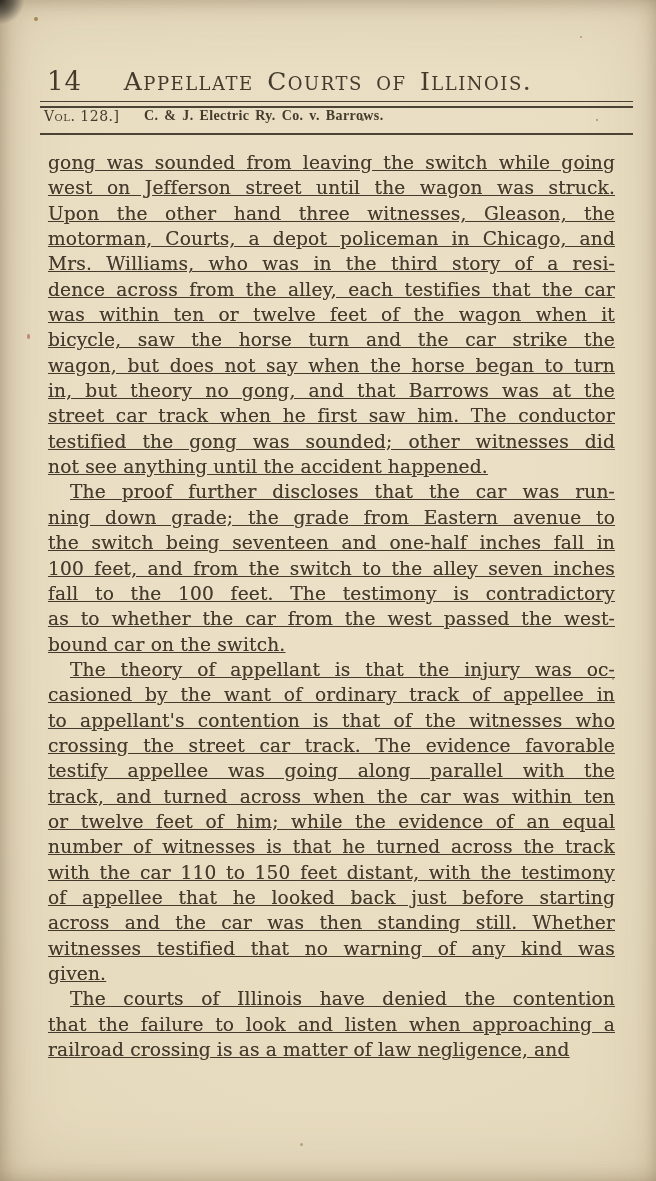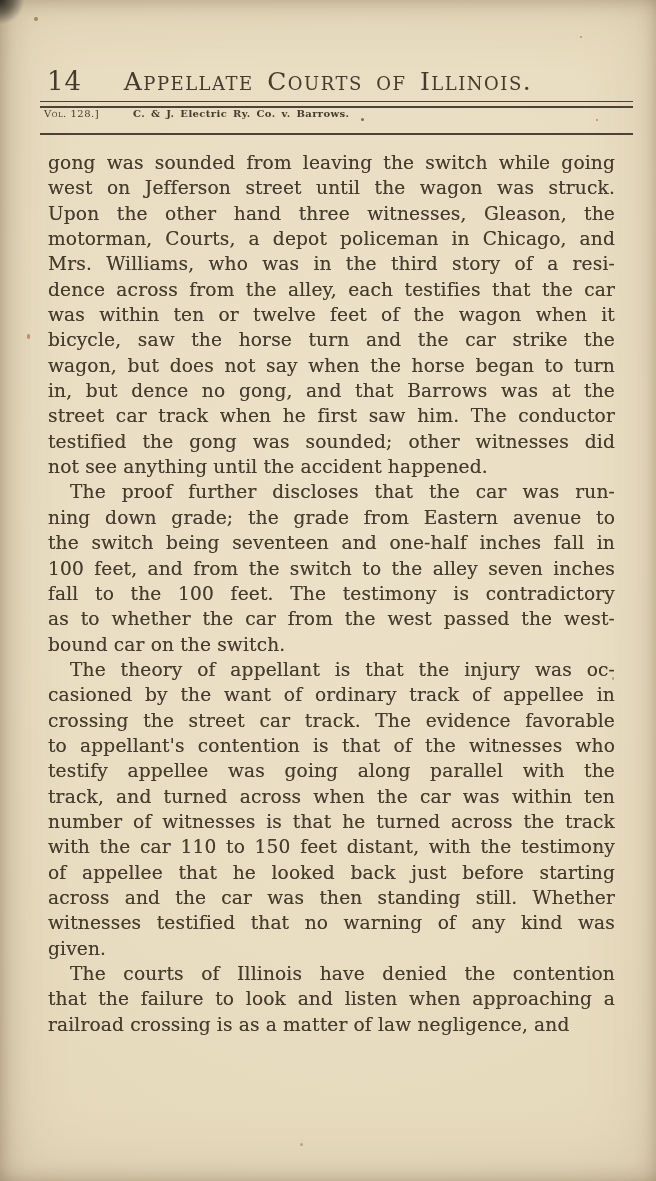--- a/index.html
+++ b/index.html
@@ -81,36 +81,37 @@
     height: 4px;
     border-top: 1.5px solid var(--rule, #4a4336);
     border-bottom: 2.5px solid var(--rule, #4a4336);
   }
   .running-head {
     position: absolute;
     left: 44px;
     right: 23px;
     top: 108px;
     height: 22px;
-    font-size: 10px;
+    font-size: 14px;
   }
   .volume-label {
     position: absolute;
     left: 0;
     top: 0;
     font-variant: small-caps;
     letter-spacing: 0.5px;
   }
   .case-name {
     position: absolute;
-    left: 89px;
+    left: 100px;
     top: 0;
     font-weight: 600;
     letter-spacing: 0.4px;
     word-spacing: 2px;
+    font-family: Liberation Serif, serif;
   }
   .single-rule {
     position: absolute;
     left: 40px;
     right: 23px;
     top: 133px;
     border-top: 2.2px solid var(--rule, #4a4336);
   }
   .body-text {
     position: absolute;
@@ -118,20 +119,21 @@
     top: 150px;
     width: 567px;
     font-size: 18.6px;
     line-height: 25.35px;
     letter-spacing: 0.15px;
     text-shadow: 0 0 0.5px rgba(62, 52, 36, 0.55);
   }
   .body-text .line {
     text-align: justify;
     text-align-last: justify;
+    text-decoration: underline;
     -moz-text-align-last: justify;
   }
   .body-text .line.para-start { text-indent: 22px; }
   .body-text .line.para-end {
     text-align-last: left;
     -moz-text-align-last: left;
   }
 </style>
 </head>
 <body>
@@ -163,37 +165,38 @@
   <main class="body-text">
       <div class="line">gong was sounded from leaving the switch while going</div>
       <div class="line">west on Jefferson street until the wagon was struck.</div>
       <div class="line">Upon the other hand three witnesses, Gleason, the</div>
       <div class="line">motorman, Courts, a depot policeman in Chicago, and</div>
       <div class="line">Mrs. Williams, who was in the third story of a resi-</div>
       <div class="line">dence across from the alley, each testifies that the car</div>
       <div class="line">was within ten or twelve feet of the wagon when it</div>
       <div class="line">bicycle, saw the horse turn and the car strike the</div>
       <div class="line">wagon, but does not say when the horse began to turn</div>
-      <div class="line">in, but dence no gong, and that Barrows was at the</div>
+      <div class="line">in, but theory no gong, and that Barrows was at the</div>
       <div class="line">street car track when he first saw him. The conductor</div>
       <div class="line">testified the gong was sounded; other witnesses did</div>
       <div class="line para-end">not see anything until the accident happened.</div>
       <div class="line para-start">The proof further discloses that the car was run-</div>
       <div class="line">ning down grade; the grade from Eastern avenue to</div>
       <div class="line">the switch being seventeen and one-half inches fall in</div>
       <div class="line">100 feet, and from the switch to the alley seven inches</div>
       <div class="line">fall to the 100 feet. The testimony is contradictory</div>
       <div class="line">as to whether the car from the west passed the west-</div>
       <div class="line para-end">bound car on the switch.</div>
       <div class="line para-start">The theory of appellant is that the injury was oc-</div>
       <div class="line">casioned by the want of ordinary track of appellee in</div>
+      <div class="line">to appellant's contention is that of the witnesses who</div>
       <div class="line">crossing the street car track. The evidence favorable</div>
-      <div class="line">to appellant's contention is that of the witnesses who</div>
       <div class="line">testify appellee was going along parallel with the</div>
       <div class="line">track, and turned across when the car was within ten</div>
+      <div class="line">or twelve feet of him; while the evidence of an equal</div>
       <div class="line">number of witnesses is that he turned across the track</div>
       <div class="line">with the car 110 to 150 feet distant, with the testimony</div>
       <div class="line">of appellee that he looked back just before starting</div>
       <div class="line">across and the car was then standing still. Whether</div>
       <div class="line">witnesses testified that no warning of any kind was</div>
       <div class="line para-end">given.</div>
       <div class="line para-start">The courts of Illinois have denied the contention</div>
       <div class="line">that the failure to look and listen when approaching a</div>
       <div class="line para-end">railroad crossing is as a matter of law negligence, and</div>
     </main>

